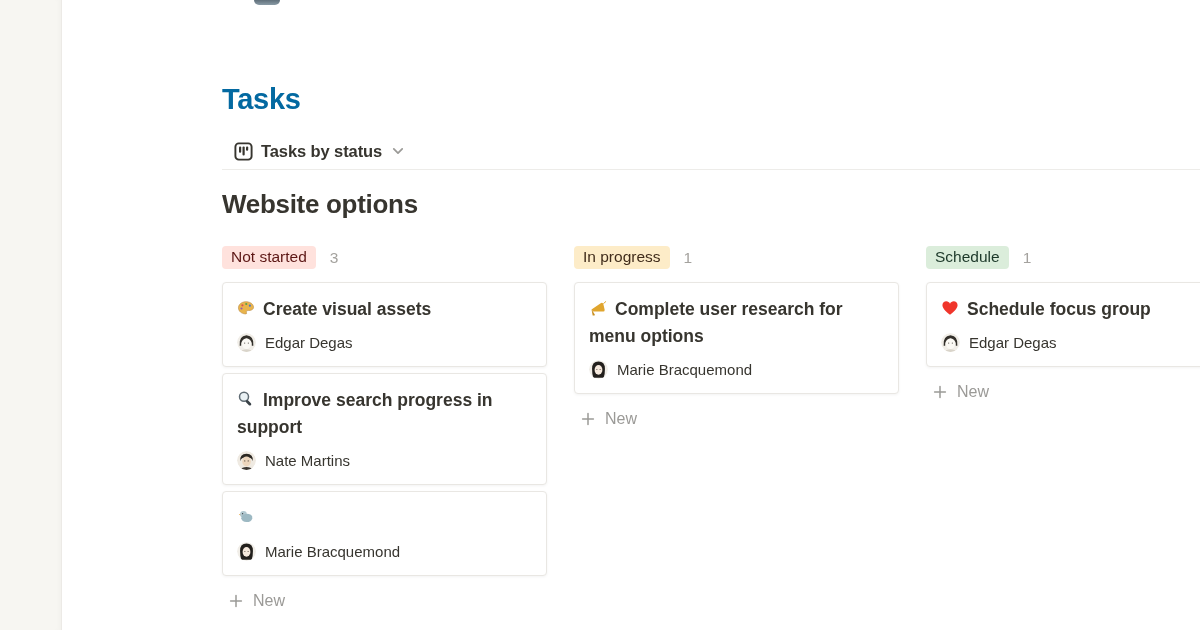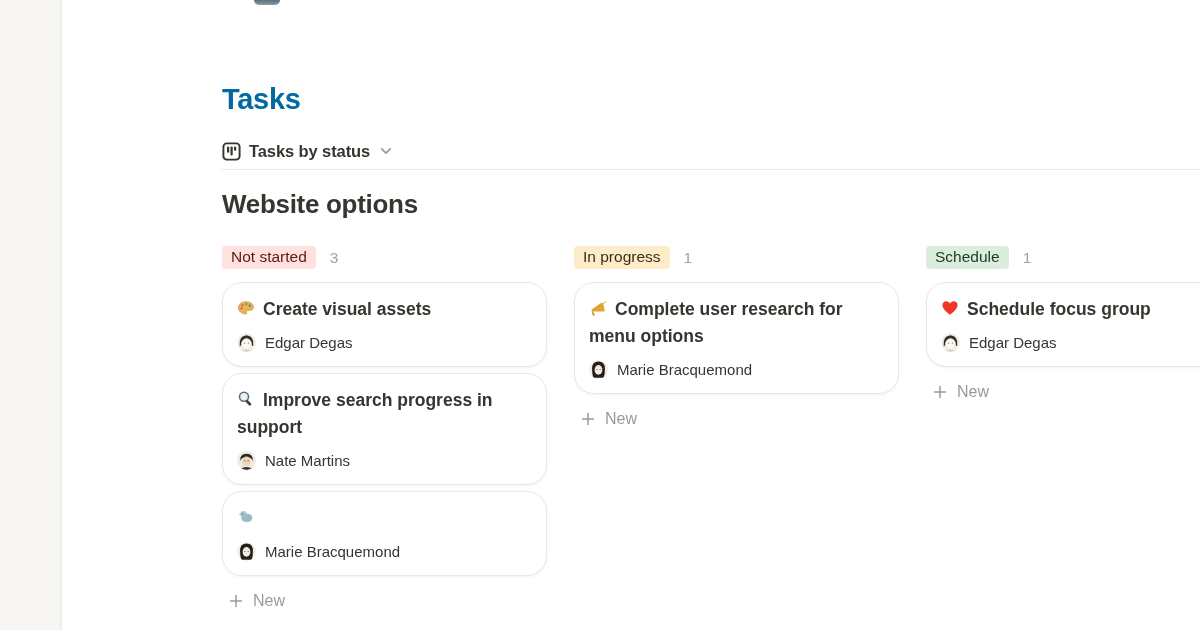--- a/index.html
+++ b/index.html
@@ -18,21 +18,21 @@
   .page-icon{
     position:absolute;left:192px;top:0;width:26px;height:5px;
     background:linear-gradient(#4e5f6b,#7d909c);
     border-radius:0 0 6px 6px;opacity:.9;
   }
   .content{padding:0 0 0 160px;}
   .page-title{
     margin:0;padding-top:82px;font-size:29px;line-height:34px;
     font-weight:700;letter-spacing:-0.3px;color:#0369a1;
   }
-  .view-bar{margin-top:24px;height:22px;display:flex;align-items:center;}
+  .view-bar{margin-top:24px;height:22px;display:flex;align-items:center;margin-left:12px;}
   .view-selector{
     display:inline-flex;align-items:center;gap:8px;border:none;background:transparent;
     padding:0;margin:0;cursor:pointer;font-family:inherit;color:#37352F;
   }
   .view-selector .vicon{width:19px;height:19px;display:inline-flex;}
   .view-selector .vicon svg{width:19px;height:19px;}
   .view-selector .vlabel{font-size:16.5px;font-weight:700;letter-spacing:-0.1px;}
   .view-selector .chev{width:14px;height:14px;display:inline-flex;margin-left:1px;}
   .view-selector .chev svg{width:14px;height:14px;}
   .divider{margin-top:7px;border-bottom:1px solid #EDECE9;width:978px;}
@@ -44,21 +44,21 @@
   .column{width:325px;flex:0 0 325px;}
   .col-header{display:flex;align-items:center;gap:14px;height:23px;}
   .badge{
     display:inline-flex;align-items:center;
     padding:1px 9px 2px 9px;border-radius:4px;
     font-size:15.5px;font-weight:500;line-height:20px;cursor:pointer;
   }
   .count{font-size:15.5px;color:#A4A29E;}
   .cards{margin-top:13px;display:flex;flex-direction:column;gap:6px;}
   .card{
-    background:#fff;border:1px solid #E9E7E3;border-radius:20px;
+    background:#fff;border:1px solid #E9E7E3;border-radius:4px;
     padding:13px 14px 14px 14px;cursor:pointer;
     box-shadow:0 1px 3px rgba(15,15,15,0.05);
   }
   .card-title{font-size:17.5px;font-weight:600;line-height:27px;color:#37352F;}
   .task-icon{display:inline-block;width:18px;height:18px;margin-right:8px;vertical-align:-2px;}
   .task-icon svg{width:18px;height:18px;}
   .assignee{display:flex;align-items:center;gap:9px;margin-top:9px;height:20px;}
   .avatar{width:19px;height:19px;border-radius:50%;overflow:hidden;display:inline-flex;flex:0 0 19px;}
   .avatar svg{width:19px;height:19px;}
   .assignee-name{font-size:15px;color:#37352F;}

